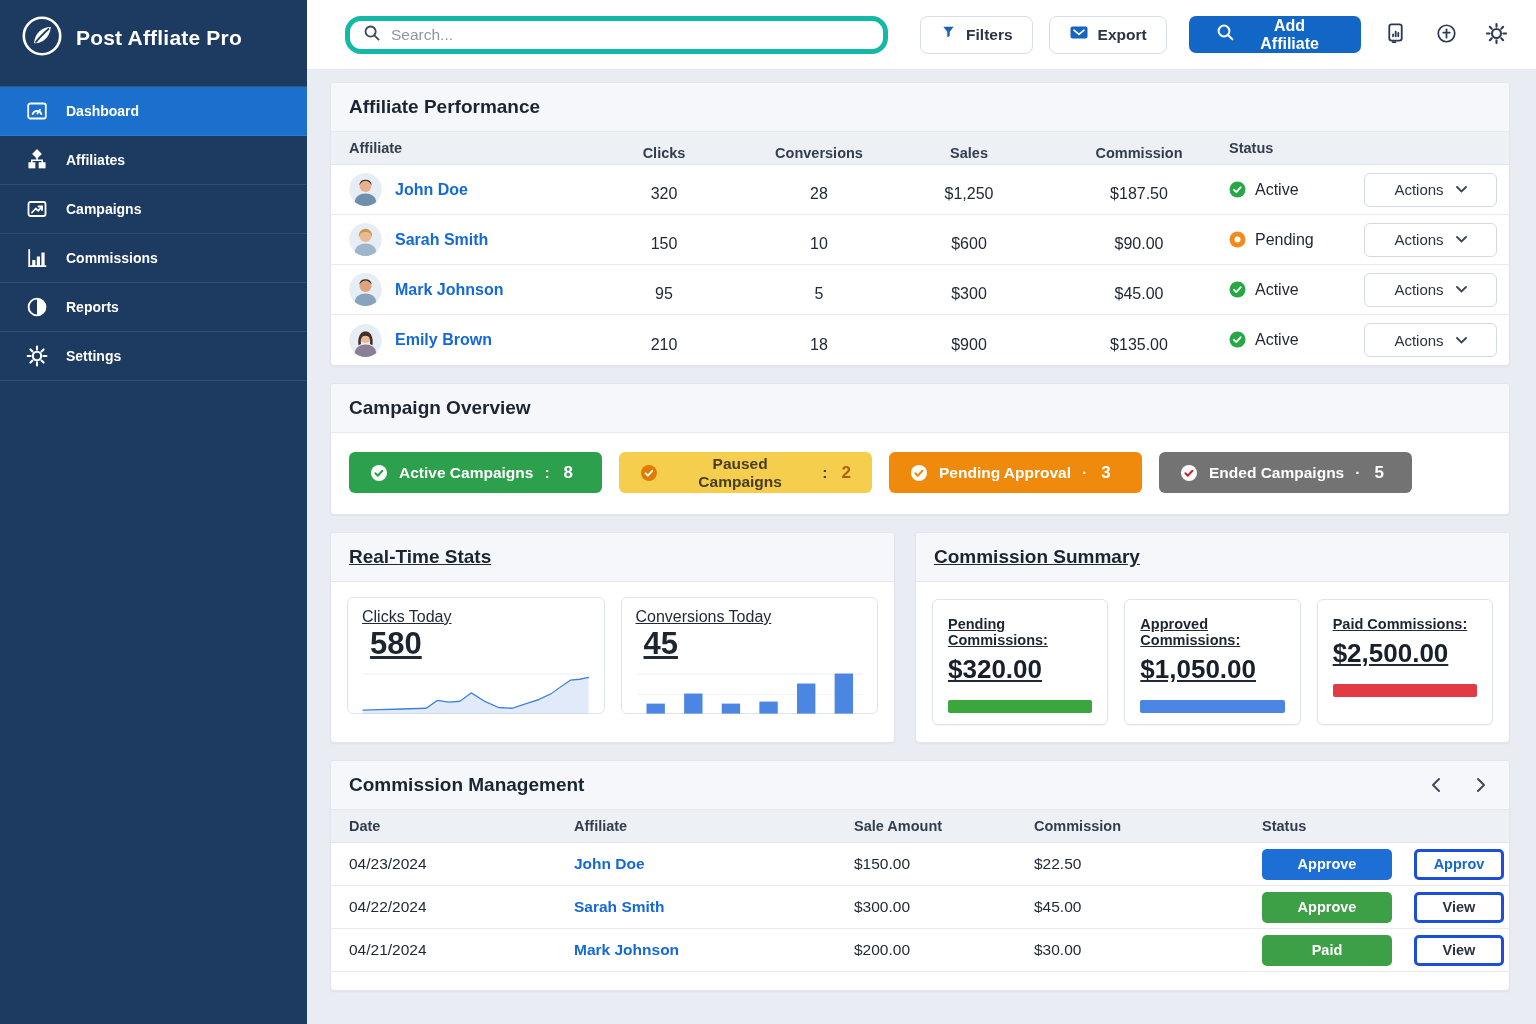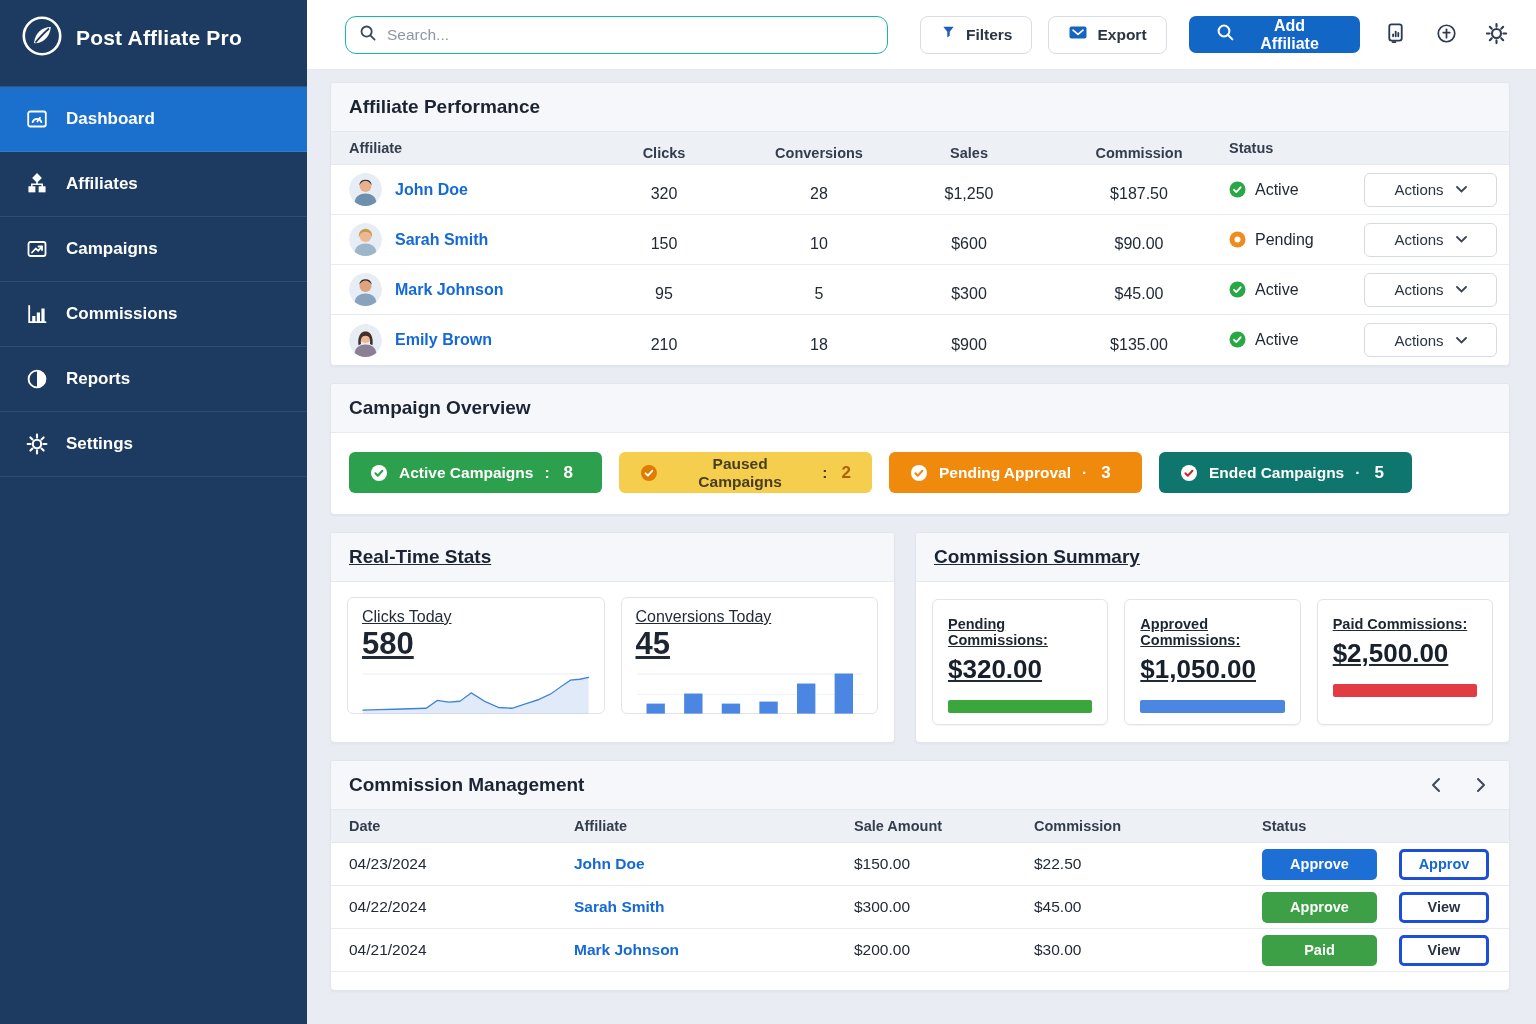--- a/index.html
+++ b/index.html
@@ -9,30 +9,30 @@
     background:#e9edf3;
     display:flex;
     overflow:hidden;
     color:#222a36;
   }
   
   .sidebar { width:307px; flex-shrink:0; background:#1d3b61; color:#fff; display:flex; flex-direction:column; }
   .brand { height:76px; display:flex; align-items:center; gap:14px; padding:0 22px; }
   .brand-name { font-size:21px; font-weight:700; letter-spacing:.2px; white-space:nowrap; }
   .nav { margin-top:10px; border-top:1px solid rgba(255,255,255,.12); }
-  .nav-item { height:65px; display:flex; align-items:center; gap:17px; padding:0 25px;
-    font-size:17px; font-weight:600; border-bottom:1px solid rgba(255,255,255,.09); cursor:pointer; }
+  .nav-item { height:49px; display:flex; align-items:center; gap:17px; padding:0 25px;
+    font-size:14px; font-weight:600; border-bottom:1px solid rgba(255,255,255,.09); cursor:pointer; }
   .nav-item.active { background:#1a70cc; }
   .nav-ico { width:24px; height:24px; display:flex; align-items:center; justify-content:center; flex-shrink:0; }
 
   
   .main { flex:1; display:flex; flex-direction:column; min-width:0; }
   .topbar { height:70px; background:#fff; border-bottom:1px solid #e6e9ee;
     display:flex; align-items:center; padding:0 24px 0 38px; gap:16px; flex-shrink:0; }
-  .search-box { width:568px; height:38px; border:1px solid #14b8a6; border-radius:11px;
+  .search-box { width:568px; height:38px; border:5px solid #14b8a6; border-radius:16px;
     display:flex; align-items:center; gap:10px; padding:0 13px; background:#fff; }
   .search-box input { flex:1; border:none; outline:none; font-size:15.5px; color:#3c4352;
     background:transparent; font-family:"Liberation Sans",sans-serif; }
   .search-box input::placeholder { color:#8d96a6; }
   .tb-spacer { flex:1; }
   .btn-outline { height:38px; border:1px solid #d9dde4; background:#fff; border-radius:8px;
     display:flex; align-items:center; gap:9px; padding:0 19px; font-size:15.5px; color:#2b3444;
     font-weight:600; cursor:pointer; font-family:inherit; }
   .btn-primary { height:37px; background:#1266c5; color:#fff; border:none; border-radius:7px;
     display:flex; align-items:center; gap:11px; padding:0 27px; font-size:16px; font-weight:600;
@@ -70,37 +70,37 @@
   .badge.yellow { color:#473d22; }
   .badge.yellow .count { color:#b06007; }
 
   
   .two-col { display:flex; gap:20px;text-decoration:underline; }
   .card-rt { width:565px; flex-shrink:0; }
   .card-cs { flex:1; }
   .stat-cards { display:flex; gap:16px; padding:15px 16px 16px; }
   .stat-card { flex:1; border:1px solid #dfe3ea; border-radius:6px; padding:10px 14px 8px; height:117px; }
   .stat-label { font-size:16px; color:#232b38; }
-  .stat-value { font-size:31px; font-weight:700; color:#1d2531; line-height:1.12; margin:1px 0 3px; }
+  .stat-value { font-size:31px; font-weight:700; color:#1d2531; line-height:1.12; margin:1px 8px 3px; }
   .mini-chart { width:100%; height:52px; display:block; }
 
   .summary-cards { display:flex; gap:16px; padding:17px 16px; }
   .summary-card { flex:1; border:1px solid #dfe3ea; border-radius:6px; padding:16px 15px 11px;
     box-shadow:0 1px 2px rgba(20,30,50,.06); }
   .summary-label { font-size:14.5px; font-weight:700; color:#1d2531; }
   .summary-value { font-size:26px; font-weight:800; color:#18202c; margin:6px 0 15px; }
   .summary-bar { height:13px; border-radius:2px; }
 
   
   .mgmt-grid { grid-template-columns:225px 280px 180px 200px 1fr; }
   .mgmt-row { height:43px; font-size:15.5px; }
   .pager { display:flex; gap:26px; align-items:center; }
   .pager-btn { background:none; border:none; cursor:pointer; display:flex; align-items:center; justify-content:center; width:20px; height:20px; }
   .status-actions { display:flex; gap:22px; align-items:center; padding-left:28px; }
-  .btn-sm { height:31px; width:115px; border:none; border-radius:5px; color:#fff; font-size:14.5px;
+  .btn-sm { height:31px; width:130px; border:none; border-radius:5px; color:#fff; font-size:14.5px;
     font-weight:700; cursor:pointer; font-family:inherit; }
   .btn-sm.blue { background:#1d6fd6; }
   .btn-sm.green { background:#3da046; }
   .btn-sm-outline { height:31px; width:90px; border:3px solid #1d4ed8; border-radius:5px; background:#fff;
     font-size:14.5px; color:#2b3444; font-weight:600; cursor:pointer; font-family:inherit; }
   .btn-sm-outline.link { color:#1569d6; font-weight:700; }
   .mgmt-card { padding-bottom:18px; }
 </style>
 </head>
 <body>
@@ -441,21 +441,21 @@
         </button>
         <button class="badge orange" style="background: rgb(239, 138, 12);">
           <svg width="18" height="18" viewBox="0 0 18 18">
             <circle cx="9" cy="9" r="8" fill="#fff"></circle>
             <path d="M5.4 9.3 l2.4 2.4 4.6-5" stroke="#ef8a0c" stroke-width="2" fill="none" stroke-linecap="round" stroke-linejoin="round"></path>
           </svg>
           <span>Pending Approval</span>
           <span>·</span>
           <span class="count">3</span>
         </button>
-        <button class="badge red" style="background: #0f766e;">
+        <button class="badge red" style="background: #737373;">
           <svg width="18" height="18" viewBox="0 0 18 18">
             <circle cx="9" cy="9" r="8" fill="#fff"></circle>
             <path d="M5.4 9.3 l2.4 2.4 4.6-5" stroke="#c8262f" stroke-width="2" fill="none" stroke-linecap="round" stroke-linejoin="round"></path>
           </svg>
           <span>Ended Campaigns</span>
           <span>·</span>
           <span class="count">5</span>
         </button>
       </div>
     </section>

